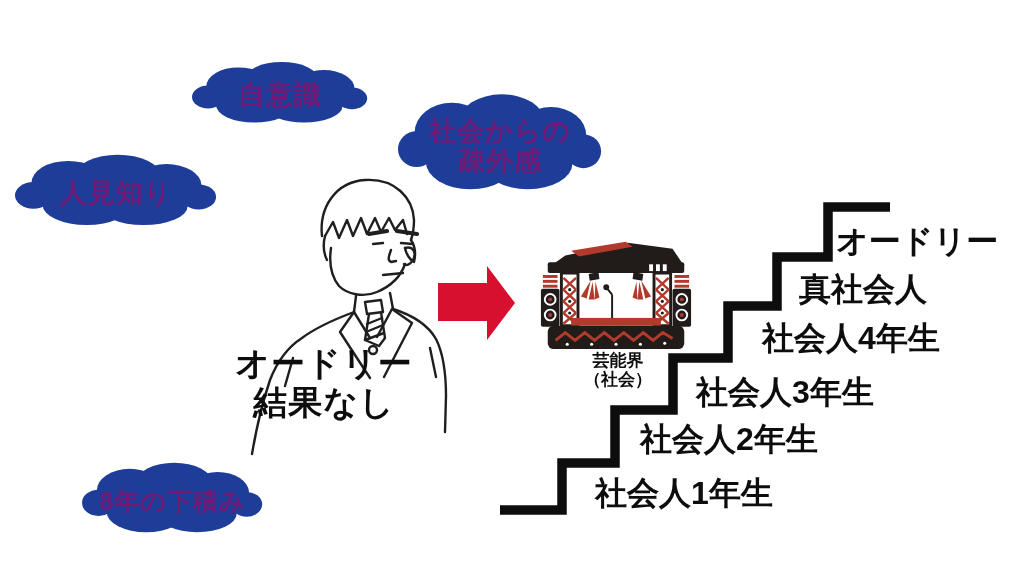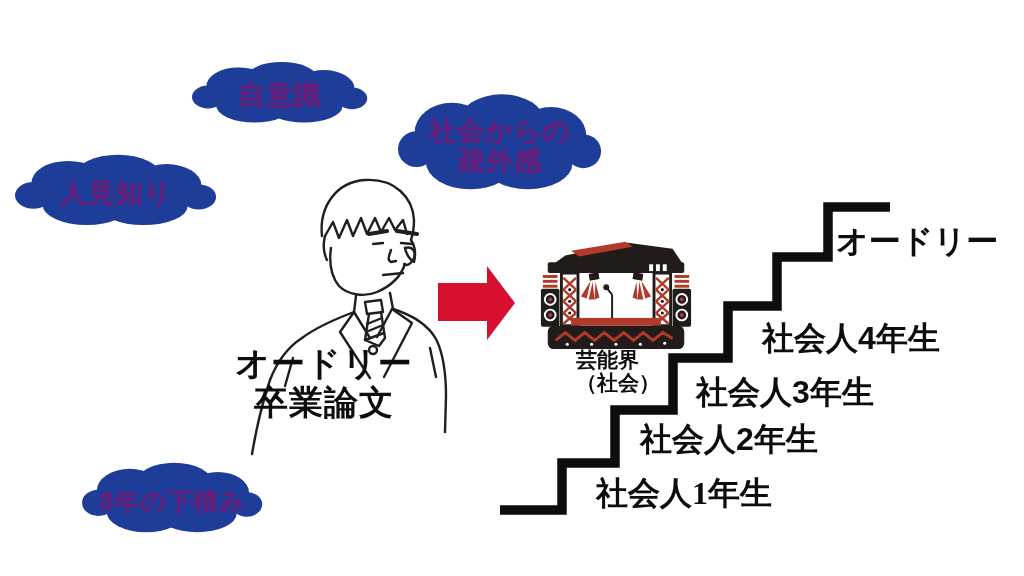--- a/index.html
+++ b/index.html
@@ -47,32 +47,32 @@
   
   .arrow-svg{position:absolute;left:435px;top:260px;width:82px;height:88px;}
   .arrow-svg polygon{fill:var(--arrow_red,#d6102e);}
   
   .stage-svg{position:absolute;left:538px;top:238px;width:156px;height:114px;}
   .sblack{fill:var(--stage_black,#211c19);}
   .sred{fill:var(--stage_red,#b23a2b);}
   .sredline{stroke:var(--stage_red,#b23a2b);fill:none;}
   .stage-label{
     position:absolute;left:618px;top:371px;transform:translate(-50%,-50%);
-    color:var(--text_black,#0d0d0d);font-weight:900;font-size:21px;line-height:1.1;
-    text-align:left;white-space:nowrap;z-index:5;
+    color:var(--text_black,#0d0d0d);font-weight:900;font-size:17px;line-height:1.1;
+    text-align:center;white-space:nowrap;z-index:5;
   }
   
   .stairs-svg{position:absolute;left:498px;top:200px;width:396px;height:322px;}
   .stairs-svg path{fill:none;stroke:var(--text_black,#0d0d0d);stroke-width:9.5;}
   .step-label{
     position:absolute;transform:translate(-50%,-50%);
     color:var(--text_black,#0d0d0d);font-weight:900;font-size:32px;
     white-space:nowrap;letter-spacing:0px;z-index:4;
   }
-  .step-0{left:684px;top:494px;font-family:Liberation Serif, serif;}
+  .step-0{left:684px;top:494px;}
   .step-1{left:729px;top:440px;}
   .step-2{left:785px;top:393px;}
   .step-3{left:851px;top:339px;}
   .step-4{left:863px;top:290px;}
   .step-5{left:917px;top:242px;}
 </style>
 </head>
 <body>
 
 <div class="canvas">
@@ -166,21 +166,21 @@
     <path d="M125,130 L141,128 L143,140 L127,142 Z"></path>
     <path d="M129,142 L125,168 L139,174 L145,166 L141,140"></path>
     <path d="M127,152 L142,146"></path>
     <path d="M126,160 L143,153"></path>
     <path d="M125,168 L144,161"></path>
     <circle cx="133" cy="178" r="4"></circle>
   </svg>
 
   <div class="person-name">
     <div>オードリー</div>
-    <div>卒業論文</div>
+    <div>結果なし</div>
   </div>
 
   <svg class="arrow-svg" viewBox="0 0 82 88">
     <polygon points="3,23 52,23 52,6 80,43 52,80 52,61 3,61"></polygon>
   </svg>
 
   <svg class="stage-svg" viewBox="0 0 160 115">
 
     <polygon class="sblack" points="28,17 92,4 138,10 148,25 14,27"></polygon>
     <polygon class="sred" points="34,12 90,3 97,8 42,18"></polygon>
@@ -252,15 +252,16 @@
   </div>
 
   <svg class="stairs-svg" viewBox="0 0 396 322">
     <path d="M2,310 L64,310 L64,263 L117,263 L117,210 L175,210 L175,158 L230,158 L230,106 L279,106 L279,57 L330,57 L330,7 L392,7"></path>
   </svg>
 
   <div class="step-label step-0">社会人1年生</div>
   <div class="step-label step-1">社会人2年生</div>
   <div class="step-label step-2">社会人3年生</div>
   <div class="step-label step-3">社会人4年生</div>
+  <div class="step-label step-4">真社会人</div>
   <div class="step-label step-5">オードリー</div>
 
 </div>
 
 </body></html>

